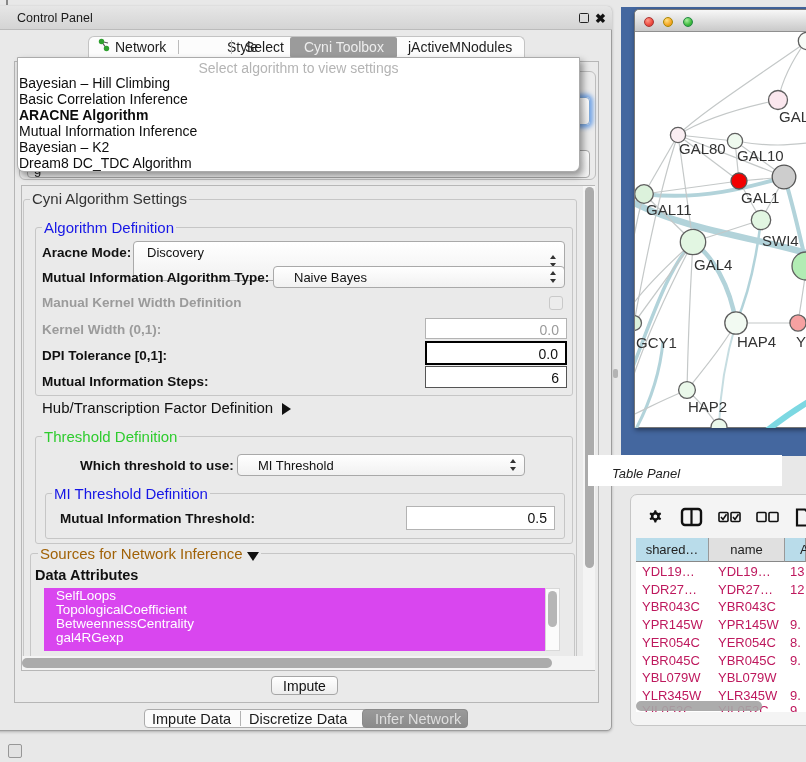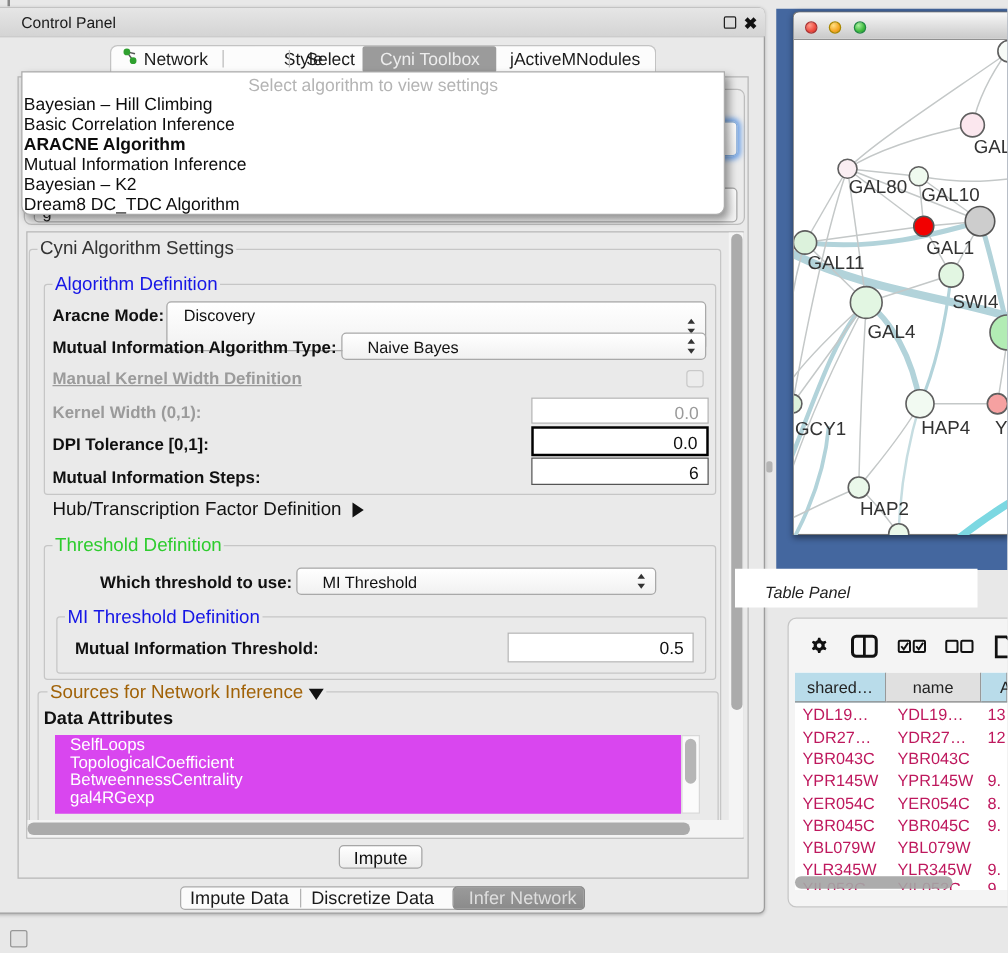--- a/index.html
+++ b/index.html
@@ -109,21 +109,21 @@
 <div class="lbl" style="left:42px;top:245px;">Aracne Mode:</div>
 <div class="combo" style="left:133px;top:241px;width:432px;height:40px;">
       <span class="cv" style="left:13px;">Discovery</span>
       <span class="arrows"></span>
     </div>
 <div class="lbl" style="left:42px;top:270px;">Mutual Information Algorithm Type:</div>
 <div class="combo" style="left:273px;top:266px;width:292px;height:22px;">
       <span class="cv">Naive Bayes</span>
       <span class="arrows"></span>
     </div>
-<div class="lbl" style="left:42px;top:295px;color:#9b9b9b;text-decoration:underline;">Manual Kernel Width Definition</div>
+<div class="lbl" style="left:42px;top:295px;color:#9b9b9b;">Manual Kernel Width Definition</div>
 <div class="cb" style="left:549px;top:296px;"></div>
 <div class="lbl" style="left:42px;top:322px;color:#9b9b9b;">Kernel Width (0,1):</div>
 <div class="field" style="left:425px;top:318px;width:142px;height:21px;color:#9b9b9b;">0.0</div>
 <div class="lbl" style="left:42px;top:348px;">DPI Tolerance [0,1]:</div>
 <div class="field" style="left:425px;top:341px;width:142px;height:24px;border:2px solid #000;">0.0</div>
 <div class="lbl" style="left:42px;top:374px;">Mutual Information Steps:</div>
 <div class="field" style="left:425px;top:366px;width:142px;height:22px;border:1px solid #555;">6</div>
 <div class="abs" style="left:42px;top:399px;font-size:15px;color:#111;">Hub/Transcription Factor Definition &nbsp;<span class="tri-r"></span></div>
 <div class="group" style="left:35px;top:436px;width:538px;height:108px;"></div>
 <span class="gl" style="left:42px;top:428px;color:#2ecc2e;">Threshold Definition</span>

